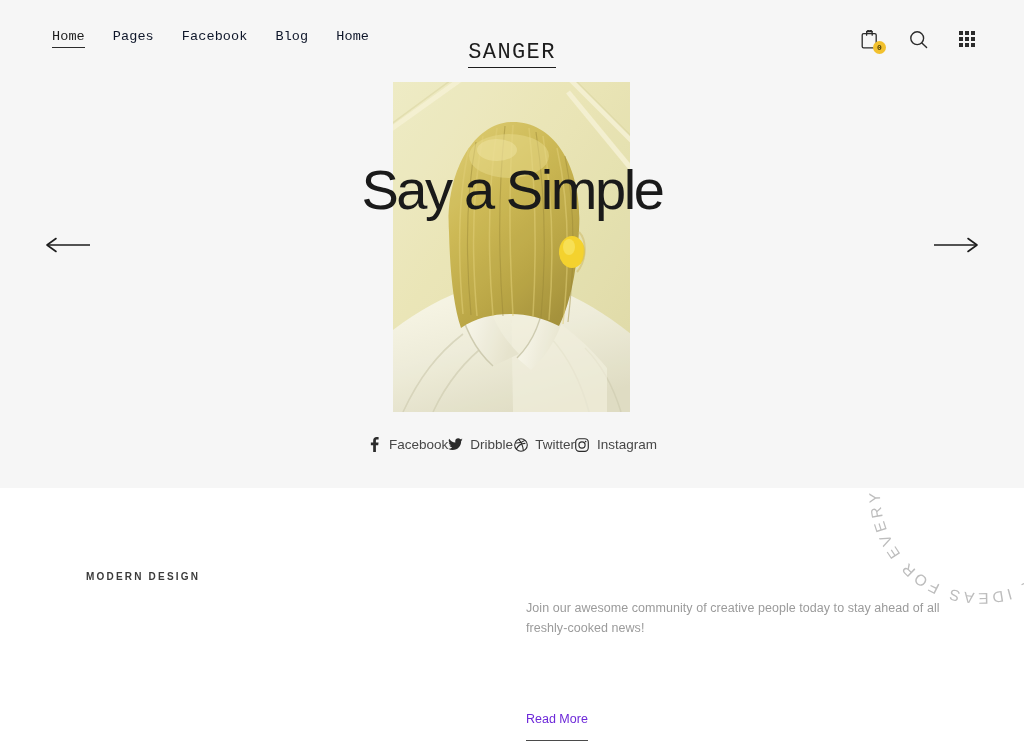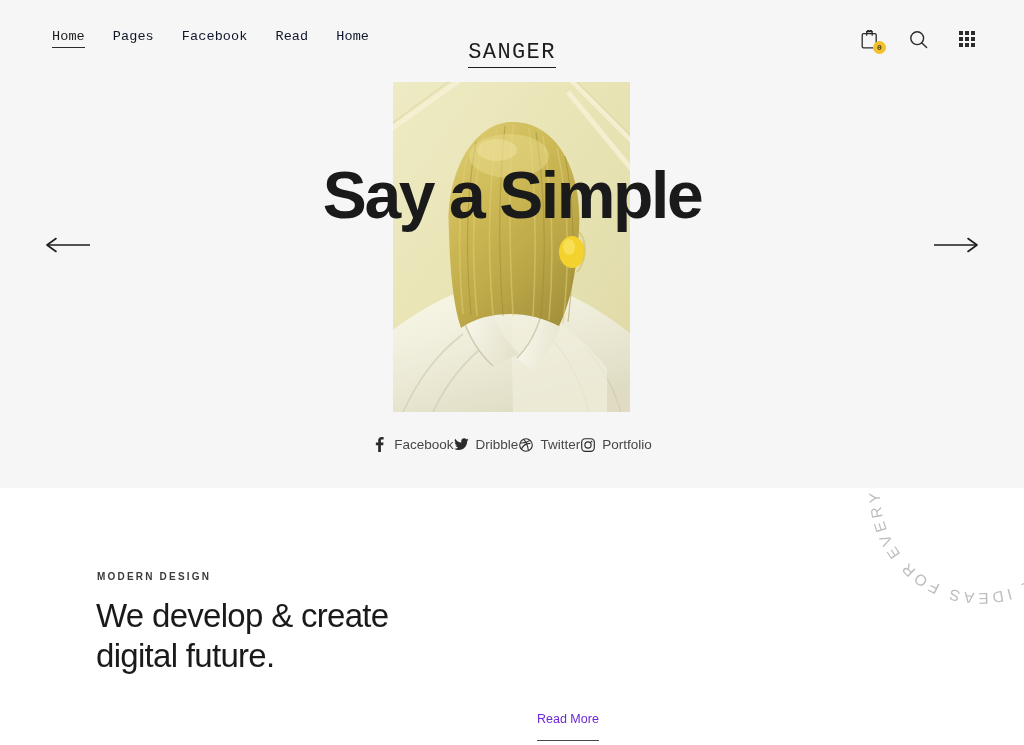--- a/index.html
+++ b/index.html
@@ -148,23 +148,23 @@
   }
 
   .photo-svg { display: block; width: 100%; height: 100%; }
 
   
   .hero-title {
     position: absolute;
     left: 0; right: 0;
     top: 163px;
     text-align: center;
-    font-size: 66px;
+    font-size: 56px;
     line-height: 0.97;
-    font-weight: 700;
+    font-weight: 400;
     letter-spacing: -2.4px;
     color: #1a1a1a;
     z-index: 20;
     pointer-events: none;
   }
   .hero-title .l2 { display: block; }
 
   
   .arrow {
     position: absolute;
@@ -205,21 +205,21 @@
     display: flex;
     align-items: center;
     justify-content: center;
     width: 15px; height: 15px;
     color: #2b2b2b;
   }
 
   
   .content {
     position: absolute;
-    left: 16px;
+    left: 5px;
     top: 488px;
     width: 828px;
     height: 257px;
     background: #ffffff;
   }
 
   .eyebrow {
     position: absolute;
     left: 81px;
     top: 83px;
@@ -291,21 +291,21 @@
 <div class="page">
 
   <div class="hero-section"></div>
 
   <div class="header">
 
     <nav class="nav">
       <a class="nav-item active" href="#">Home</a>
       <a class="nav-item" href="#">Pages</a>
       <a class="nav-item" href="#">Facebook</a>
-      <a class="nav-item" href="#">Read</a>
+      <a class="nav-item" href="#">Blog</a>
       <a class="nav-item" href="#">Home</a>
     </nav>
 
     <div class="logo">
       <span class="logo-inner">SANGER</span>
     </div>
 
     <div class="header-icons">
 
       <div class="hicon">
@@ -477,35 +477,32 @@
     </a>
 
     <a class="social" href="#">
       <span class="sico">
         <svg width="14" height="14" viewBox="0 0 14 14" fill="none" aria-hidden="true">
           <rect x="0.7" y="0.7" width="12.6" height="12.6" rx="3.6" stroke="#2b2b2b" stroke-width="1.15"></rect>
           <circle cx="7" cy="7" r="3.1" stroke="#2b2b2b" stroke-width="1.15"></circle>
           <circle cx="10.6" cy="3.5" r="0.85" fill="#2b2b2b"></circle>
         </svg>
       </span>
-      <span>Portfolio</span>
+      <span>Instagram</span>
     </a>
 
   </div>
 
   <div class="content">
 
     <div class="eyebrow">MODERN DESIGN</div>
 
-    <h2 class="big-heading">
-      <span>We develop &amp; create</span><br>
-      <span>digital future.</span>
-    </h2>
 
     <div class="copy-col">
+      <p>Join our awesome community of creative people today to stay ahead of all freshly-cooked news!</p>
     </div>
 
     <a class="read-more" href="#">Read More</a>
 
   </div>
 
   <div class="circle-badge">
     <svg width="250" height="250" viewBox="0 0 250 250" aria-hidden="true">
       <defs>
         <path id="badgeCirclePath" d="M 125,125 m -100,0 a 100,100 0 1,1 200,0 a 100,100 0 1,1 -200,0"></path>

